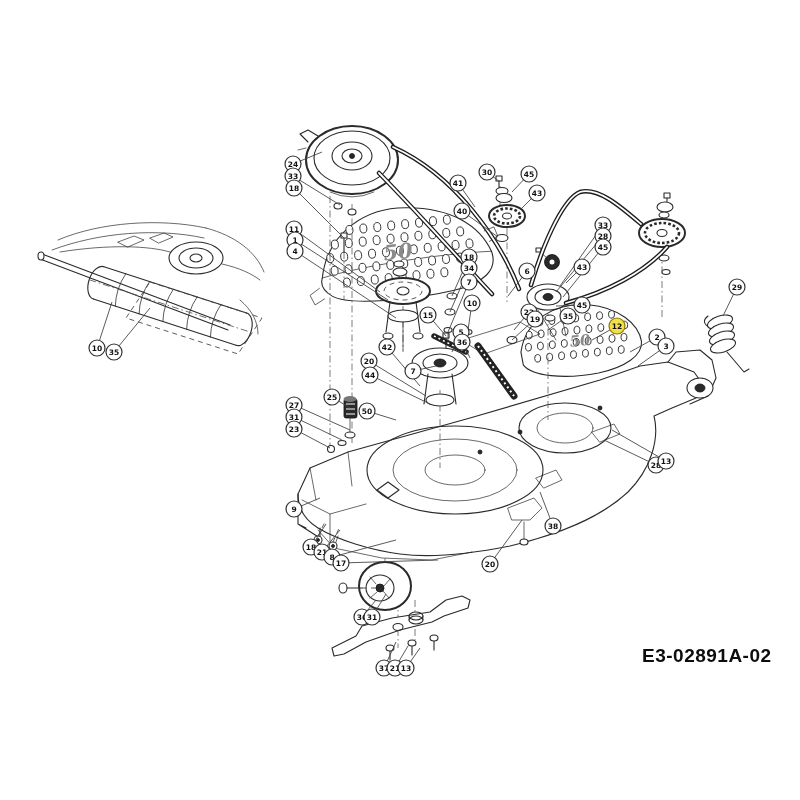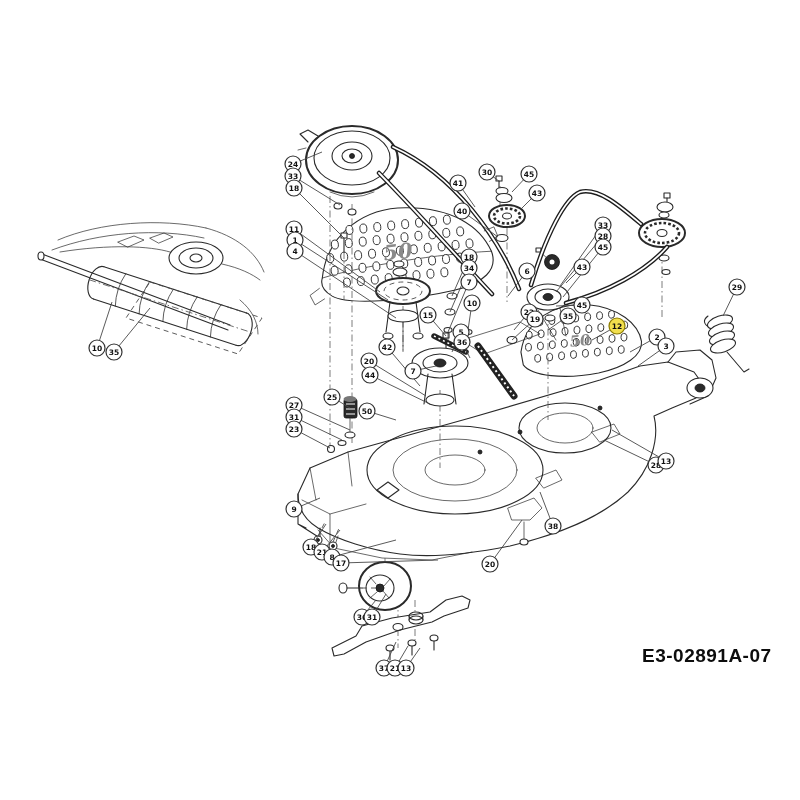--- a/index.html
+++ b/index.html
@@ -615,14 +615,14 @@
           <text x="666" y="463.7" class="callout-num">13</text>
         </g>
         <g>
           <line x1="553" y1="526" x2="540" y2="492" class="leader"></line>
           <circle cx="553" cy="526" r="8" fill="#ffffff" stroke="#333333" stroke-width="1.2"></circle>
           <text x="553" y="528.7" class="callout-num">38</text>
         </g>
       </g>
 </svg>
 
-<div class="drawing-code">E3-02891A-07</div>
+<div class="drawing-code">E3-02891A-02</div>
 </div>
 
 </body></html>

